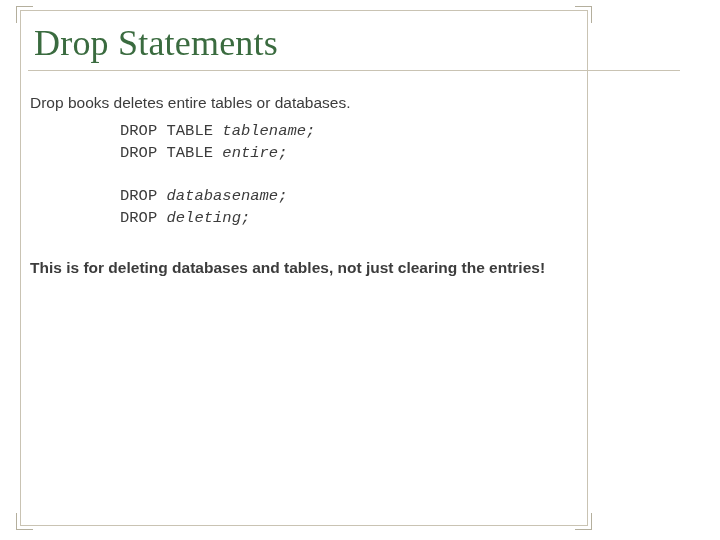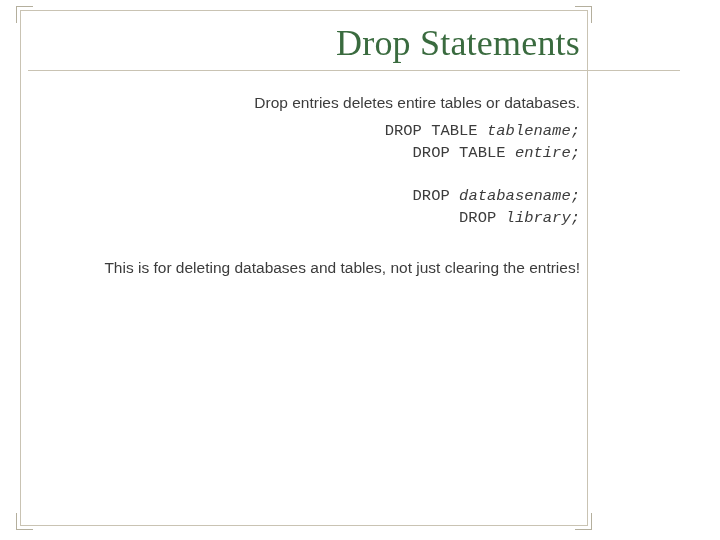--- a/index.html
+++ b/index.html
@@ -11,21 +11,20 @@
     font-family: "Verdana", "Geneva", sans-serif;
     color: #333333;
     overflow: hidden;
   }
   .slide {
     position: relative;
     box-sizing: border-box;
     width: 608px;
     height: 540px;
     padding: 18px 28px 0 28px;
-    text-align: right;
   }
   .outer-rule {
     position: absolute;
     left: 20px;
     right: 20px;
     top: 10px;
     bottom: 14px;
     border: 1px solid #c9c3b3;
     pointer-events: none;
   }
@@ -72,41 +71,42 @@
     line-height: 1.45;
     color: #3c3c3c;
     white-space: pre;
   }
   .codeblock .kw { font-style: normal; margin-left: 48px; }
   .codeblock .arg { font-style: italic; margin-top: 12px; }
   .gap { height: 18px; }
   .note {
     margin: 28px 0 0 2px;
     font-size: 15.5px;
+    font-weight: bold;
   }
 </style>
 </head>
 <body>
 
 <div class="slide">
   <div class="outer-rule"></div>
   <div class="corner tl"></div>
   <div class="corner tr"></div>
   <div class="corner bl"></div>
   <div class="corner br"></div>
 
   <div class="title">Drop Statements</div>
   <hr class="title-rule">
 
   <div class="body">
-    <p class="intro">Drop entries deletes entire tables or databases.</p>
+    <p class="intro">Drop books deletes entire tables or databases.</p>
 
     <div class="codeblock"><span class="kw">DROP TABLE </span><span class="arg">tablename;</span>
 <span class="kw">DROP TABLE </span><span class="arg">entire;</span></div>
 
     <div class="gap"></div>
 
     <div class="codeblock"><span class="kw">DROP </span><span class="arg">databasename;</span>
-<span class="kw">DROP </span><span class="arg">library;</span></div>
+<span class="kw">DROP </span><span class="arg">deleting;</span></div>
 
     <p class="note">This is for deleting databases and tables, not just clearing the entries!</p>
   </div>
 </div>
 
 </body></html>

